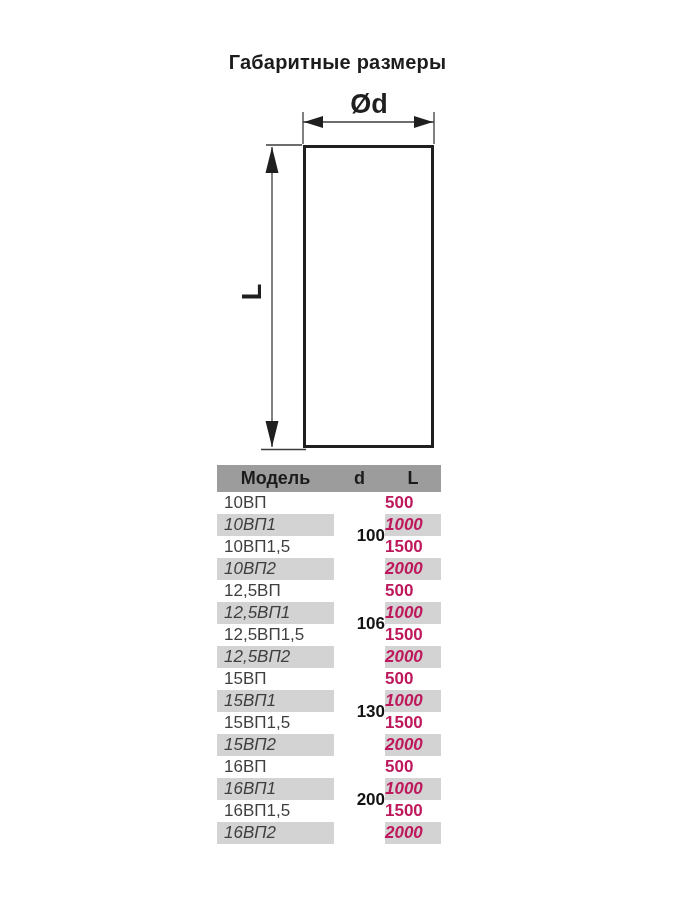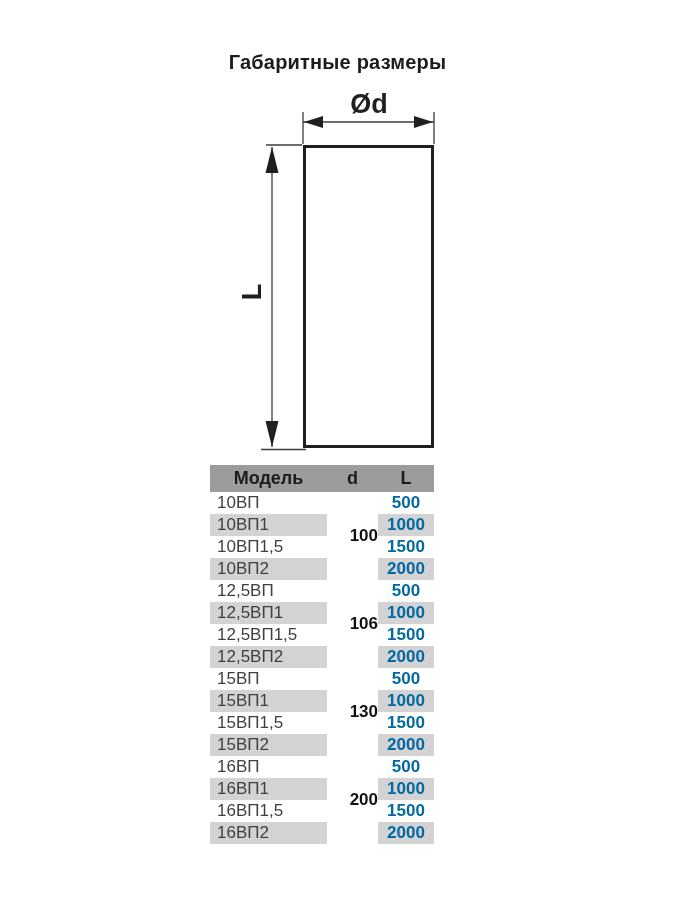--- a/index.html
+++ b/index.html
@@ -12,41 +12,41 @@
   .page{
     position:relative;width:675px;height:900px;background:#ffffff;
     font-family:"Liberation Sans", sans-serif;overflow:hidden;
   }
   .title{
     position:absolute;top:51px;left:0;width:675px;text-align:center;
     font-size:20px;font-weight:700;color:var(--ink);letter-spacing:.2px;
   }
   .diagram-svg{position:absolute;left:0;top:0;}
   .dims-table{
-    position:absolute;left:210px;top:465px;border-collapse:collapse;
+    position:absolute;left:217px;top:465px;border-collapse:collapse;
     table-layout:fixed;
   }
   .dims-table th{
     background:var(--header-bg);height:27px;font-size:18px;font-weight:700;
     color:var(--ink);text-align:center;padding:0;
   }
   .dims-table td{height:22px;padding:0;vertical-align:middle;margin-top:16px;}
   .col-model{width:117px;}
   .col-d{width:51px;}
   .col-l{width:56px;}
   td.model{
     font-size:17px;color:#3f3f3f;text-align:left;padding-left:7px;
     white-space:nowrap;
   }
   td.dval{
     font-size:17px;font-weight:700;color:#121212;text-align:right;
     background:#ffffff;
   }
-  td.lval{font-size:17px;font-weight:700;color:#0369a1;text-align:center;}
-  td.sh{background:var(--row-shade);}
+  td.lval{font-size:17px;font-weight:700;color:#be185d;}
+  td.sh{background:var(--row-shade);font-style:italic;}
 </style>
 </head>
 <body>
 
 <div class="page">
 
   <div class="title">Габаритные размеры</div>
 
   <svg class="diagram-svg" width="675" height="470" viewBox="0 0 675 470">
 

